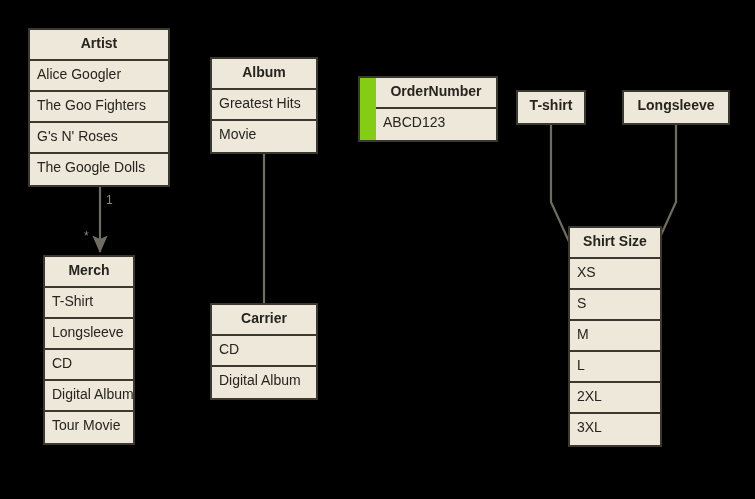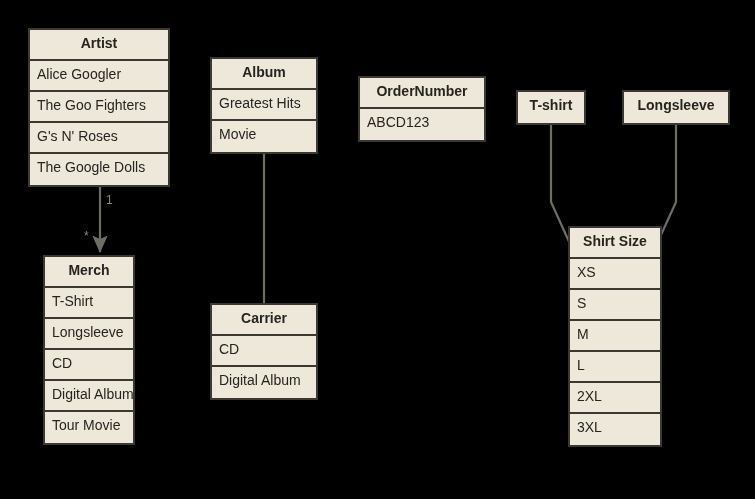--- a/index.html
+++ b/index.html
@@ -108,21 +108,21 @@
     <div class="entity-row">G's N' Roses</div>
     <div class="entity-row">The Google Dolls</div>
   </div>
 
   <div class="entity" style="left:210px; top:57px; width:108px;">
     <div class="entity-title">Album</div>
     <div class="entity-row">Greatest Hits</div>
     <div class="entity-row">Movie</div>
   </div>
 
-  <div class="entity" style="left:358px; top:76px; width:128px;">
+  <div class="entity" style="left:358px; top:76px; width:140px;padding-left:16px;">
     <div class="entity-title">OrderNumber</div>
     <div class="entity-row">ABCD123</div>
   </div>
 
   <div class="entity no-rows" style="left:516px; top:90px; width:70px;">
     <div class="entity-title">T-shirt</div>
   </div>
 
   <div class="entity no-rows" style="left:622px; top:90px; width:108px;">
     <div class="entity-title">Longsleeve</div>

